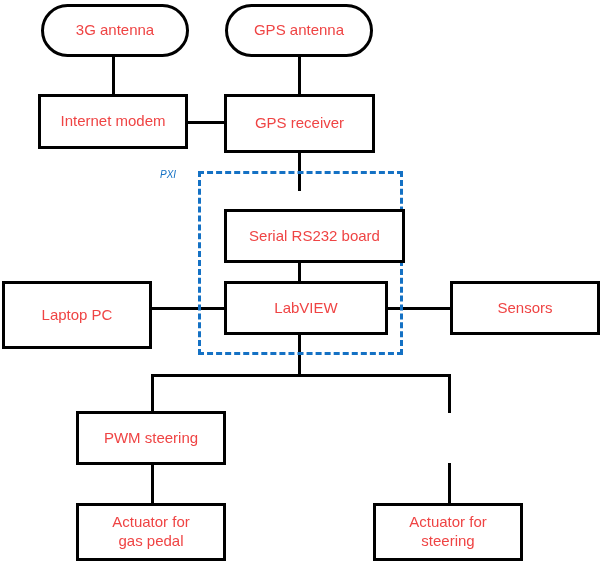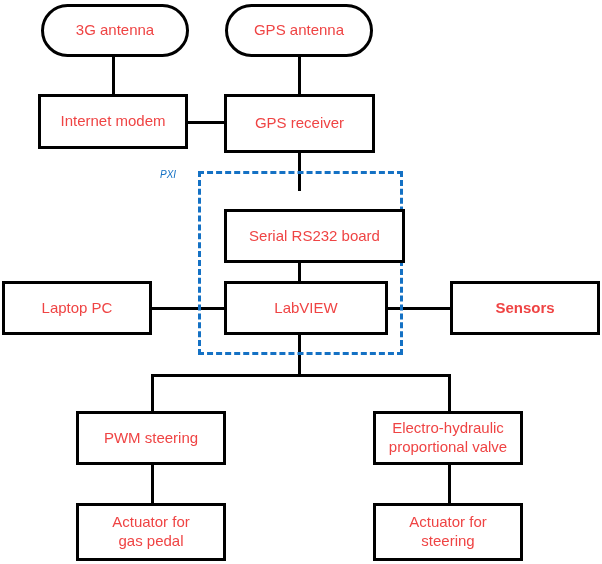--- a/index.html
+++ b/index.html
@@ -111,36 +111,32 @@
   </div>
 
   <div class="node" style="left:224px; top:189px; width:181px; height:54px;margin-top:20px;">
     <span class="label">Serial RS232 board</span>
   </div>
 
   <div class="node" style="left:224px; top:281px; width:164px; height:54px;">
     <span class="label">LabVIEW</span>
   </div>
 
-  <div class="node" style="left:2px; top:281px; width:150px; height:54px;">
+  <div class="node" style="left:2px; top:281px; width:150px; height:68px;">
     <span class="label">Laptop PC</span>
   </div>
 
-  <div class="node" style="left:450px; top:281px; width:150px; height:54px;font-weight:bold;">
+  <div class="node" style="left:450px; top:281px; width:150px; height:54px;">
     <span class="label">Sensors</span>
   </div>
 
   <div class="node" style="left:76px; top:411px; width:150px; height:54px;">
     <span class="label">PWM steering</span>
   </div>
 
-  <div class="node" style="left:373px; top:411px; width:150px; height:54px;">
-    <span class="label">Electro-hydraulic
-proportional valve</span>
-  </div>
 
   <div class="node" style="left:76px; top:503px; width:150px; height:58px;">
     <span class="label">Actuator for
 gas pedal</span>
   </div>
 
   <div class="node" style="left:373px; top:503px; width:150px; height:58px;">
     <span class="label">Actuator for
 steering</span>
   </div>

